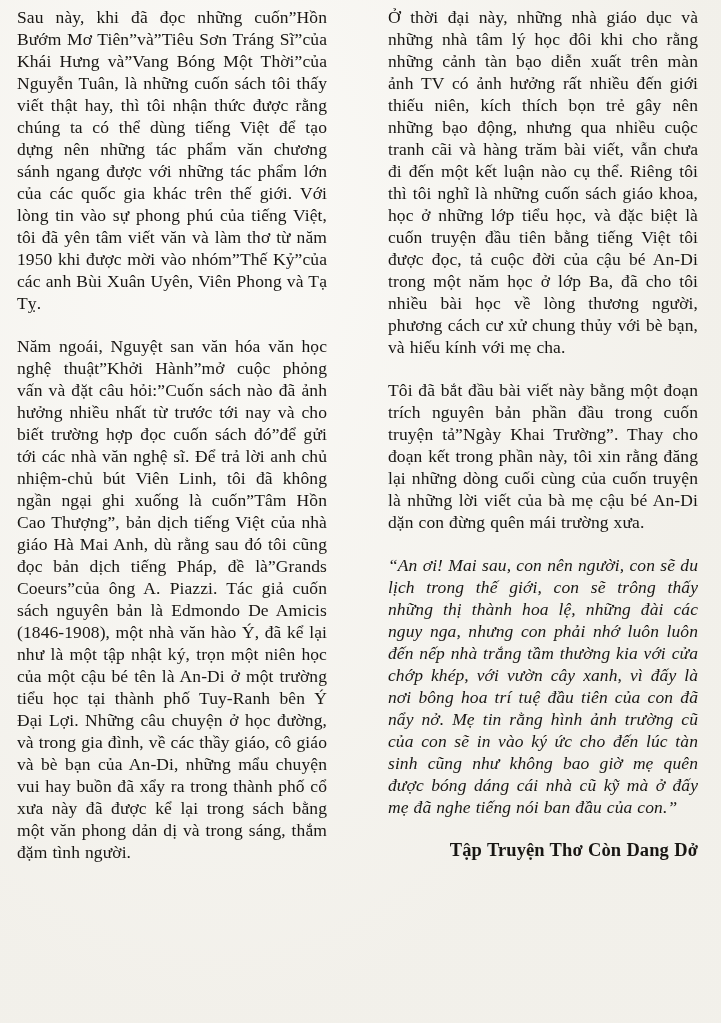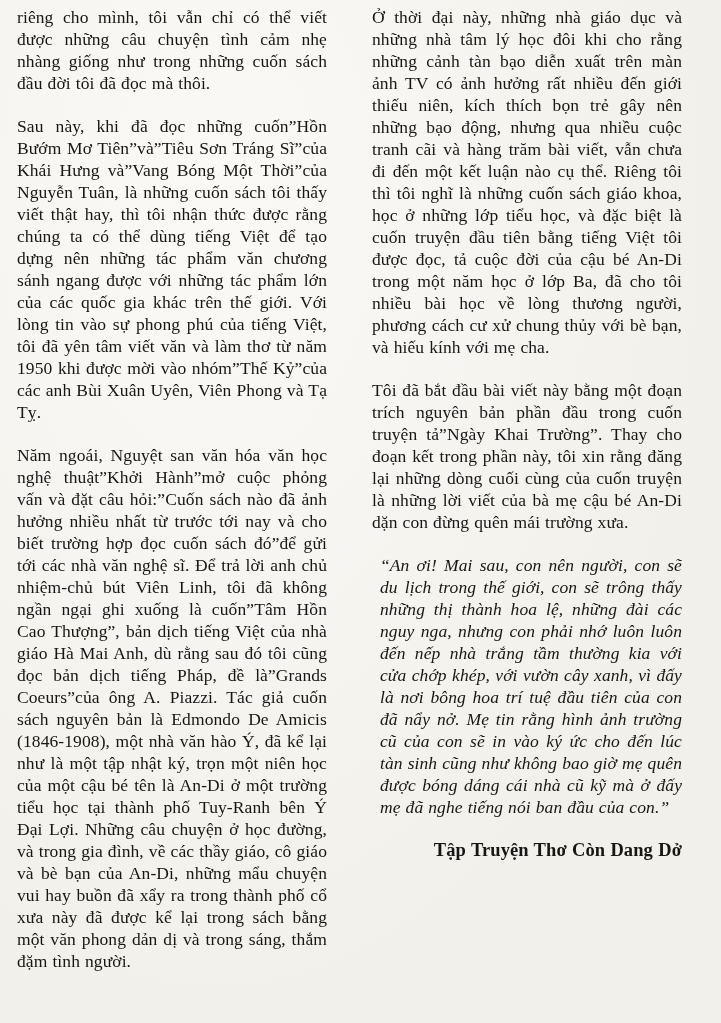--- a/index.html
+++ b/index.html
@@ -29,44 +29,42 @@
   .col {
     position: absolute;
     top: 6px;
     text-align: justify;
     font-size: 17.5px;
     line-height: 22px;
     letter-spacing: 0.1px;
     word-spacing: 0.5px;
   }
   .col-left  { left: 17px;  width: 310px; }
-  .col-right { left: 372px; width: 310px; }
+  .col-right { left: 388px; width: 310px; }
   .para {
     margin: 0 0 21px 0;
   }
   .para:last-child { margin-bottom: 0; }
   .quote-para {
     font-style: italic;
-    margin-left: 8px;
   }
   .section-heading {
     font-size: 18.5px;
     line-height: 22px;
     font-weight: bold;
     text-align: right;
     margin: 0 0 21px 0;
   }
 </style>
 </head>
 <body>
 
 <div class="page">
 
   <div class="col col-left">
-    <p class="para">riêng cho mình, tôi vẫn chỉ có thể viết được những câu chuyện tình cảm nhẹ nhàng giống như trong những cuốn sách đầu đời tôi đã đọc mà thôi.</p>
     <p class="para">Sau này, khi đã đọc những cuốn”Hồn Bướm Mơ Tiên”và”Tiêu Sơn Tráng Sĩ”của Khái Hưng và”Vang Bóng Một Thời”của Nguyễn Tuân, là những cuốn sách tôi thấy viết thật hay, thì tôi nhận thức được rằng chúng ta có thể dùng tiếng Việt để tạo dựng nên những tác phẩm văn chương sánh ngang được với những tác phẩm lớn của các quốc gia khác trên thế giới. Với lòng tin vào sự phong phú của tiếng Việt, tôi đã yên tâm viết văn và làm thơ từ năm 1950 khi được mời vào nhóm”Thế Kỷ”của các anh Bùi Xuân Uyên, Viên Phong và Tạ Tỵ.</p>
     <p class="para">Năm ngoái, Nguyệt san văn hóa văn học nghệ thuật”Khởi Hành”mở cuộc phỏng vấn và đặt câu hỏi:”Cuốn sách nào đã ảnh hưởng nhiều nhất từ trước tới nay và cho biết trường hợp đọc cuốn sách đó”để gửi tới các nhà văn nghệ sĩ. Để trả lời anh chủ nhiệm-chủ bút Viên Linh, tôi đã không ngần ngại ghi xuống là cuốn”Tâm Hồn Cao Thượng”, bản dịch tiếng Việt của nhà giáo Hà Mai Anh, dù rằng sau đó tôi cũng đọc bản dịch tiếng Pháp, đề là”Grands Coeurs”của ông A. Piazzi. Tác giả cuốn sách nguyên bản là Edmondo De Amicis (1846-1908), một nhà văn hào Ý, đã kể lại như là một tập nhật ký, trọn một niên học của một cậu bé tên là An-Di ở một trường tiểu học tại thành phố Tuy-Ranh bên Ý Đại Lợi. Những câu chuyện ở học đường, và trong gia đình, về các thầy giáo, cô giáo và bè bạn của An-Di, những mẩu chuyện vui hay buồn đã xẩy ra trong thành phố cổ xưa này đã được kể lại trong sách bằng một văn phong dản dị và trong sáng, thắm đặm tình người.</p>
   </div>
 
   <div class="col col-right">
     <p class="para">Ở thời đại này, những nhà giáo dục và những nhà tâm lý học đôi khi cho rằng những cảnh tàn bạo diễn xuất trên màn ảnh TV có ảnh hưởng rất nhiều đến giới thiếu niên, kích thích bọn trẻ gây nên những bạo động, nhưng qua nhiều cuộc tranh cãi và hàng trăm bài viết, vẫn chưa đi đến một kết luận nào cụ thể. Riêng tôi thì tôi nghĩ là những cuốn sách giáo khoa, học ở những lớp tiểu học, và đặc biệt là cuốn truyện đầu tiên bằng tiếng Việt tôi được đọc, tả cuộc đời của cậu bé An-Di trong một năm học ở lớp Ba, đã cho tôi nhiều bài học về lòng thương người, phương cách cư xử chung thủy với bè bạn, và hiếu kính với mẹ cha.</p>
     <p class="para">Tôi đã bắt đầu bài viết này bằng một đoạn trích nguyên bản phần đầu trong cuốn truyện tả”Ngày Khai Trường”. Thay cho đoạn kết trong phần này, tôi xin rằng đăng lại những dòng cuối cùng của cuốn truyện là những lời viết của bà mẹ cậu bé An-Di dặn con đừng quên mái trường xưa.</p>
     <p class="para quote-para">“An ơi! Mai sau, con nên người, con sẽ du lịch trong thế giới, con sẽ trông thấy những thị thành hoa lệ, những đài các nguy nga, nhưng con phải nhớ luôn luôn đến nếp nhà trắng tầm thường kia với cửa chớp khép, với vườn cây xanh, vì đấy là nơi bông hoa trí tuệ đầu tiên của con đã nẩy nở. Mẹ tin rằng hình ảnh trường cũ của con sẽ in vào ký ức cho đến lúc tàn sinh cũng như không bao giờ mẹ quên được bóng dáng cái nhà cũ kỹ mà ở đấy mẹ đã nghe tiếng nói ban đầu của con.”</p>
     <h3 class="section-heading">Tập Truyện Thơ Còn Dang Dở</h3>
   </div>

